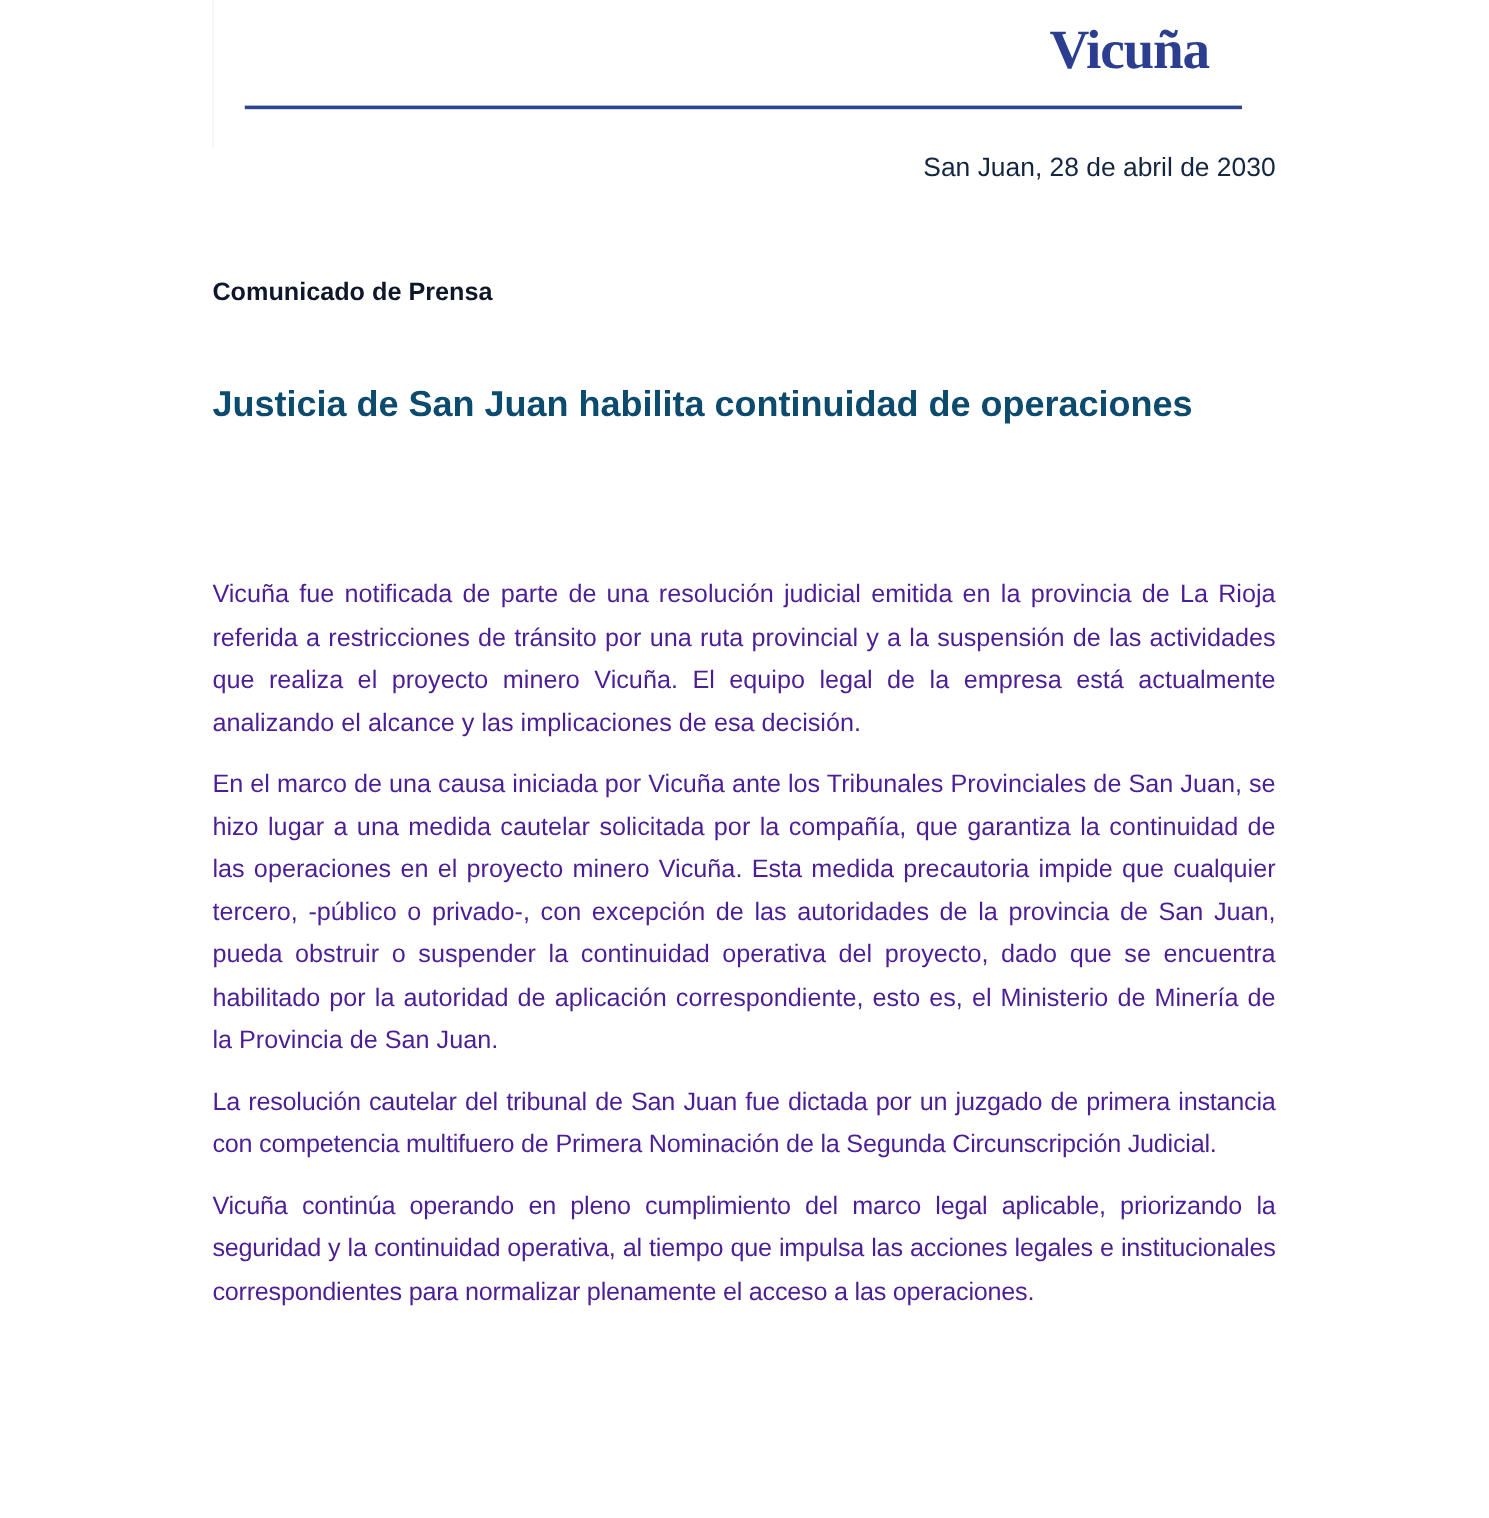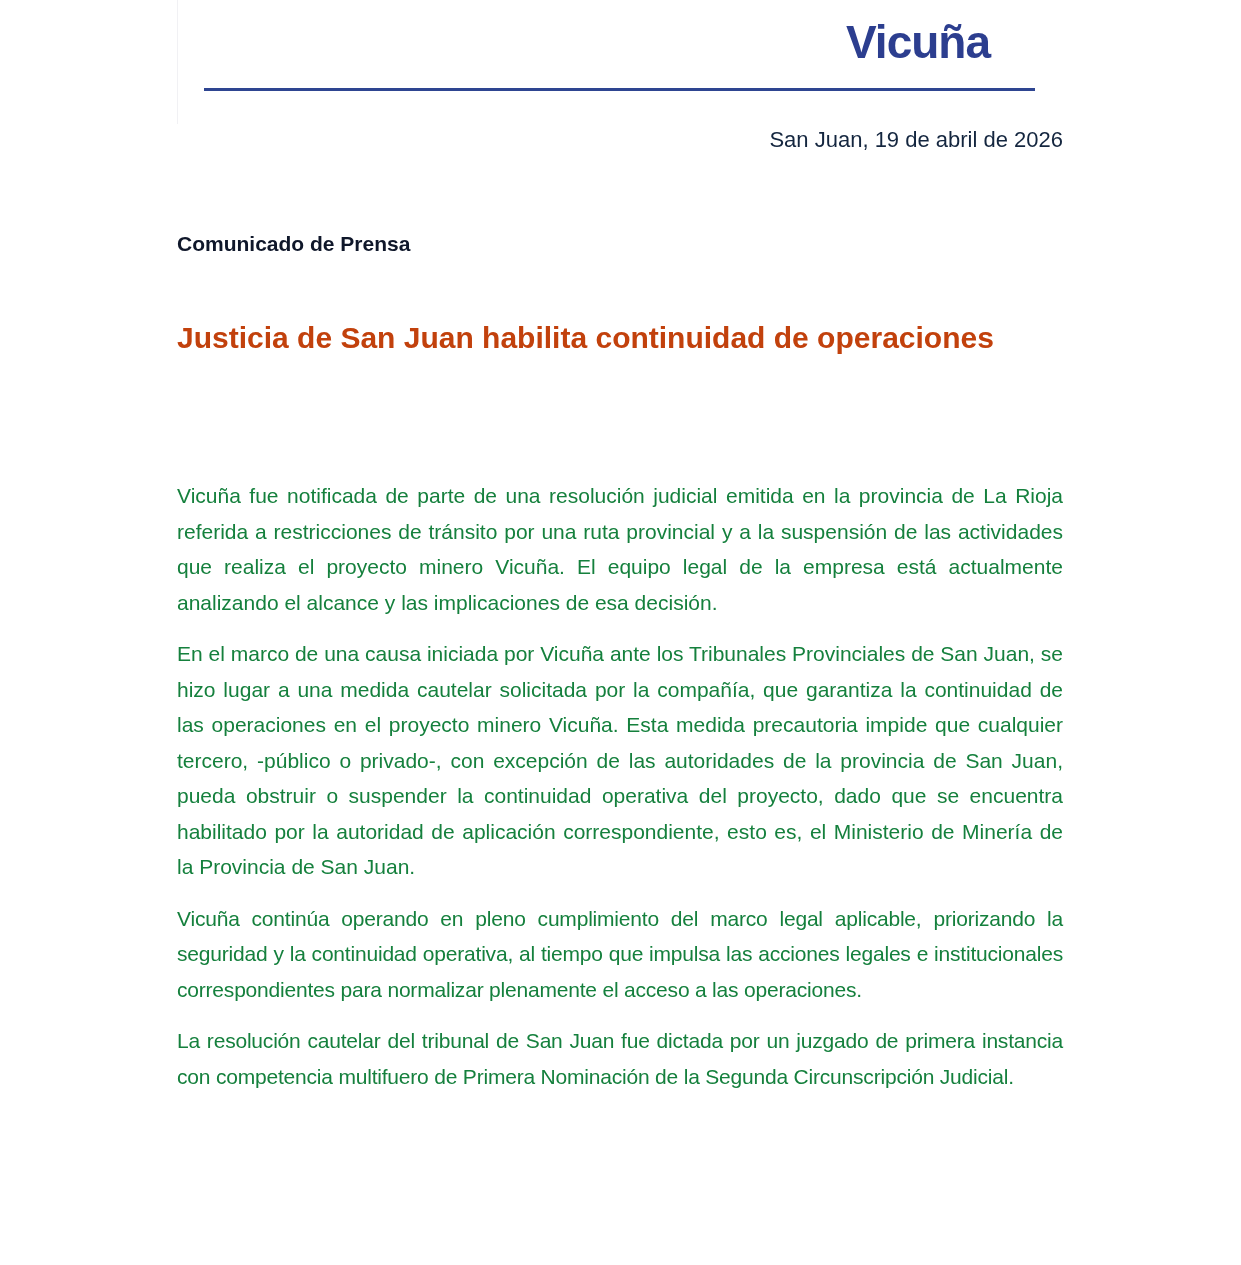--- a/index.html
+++ b/index.html
@@ -20,22 +20,22 @@
     top: 0;
     width: 1px;
     height: 124px;
     background: #f1f1f4;
   }
   .logo {
     position: absolute;
     left: 846px;
     top: 12px;
     width: 190px;
-    text-align: left;
-    font-family: Liberation Sans, sans-serif;
+    text-align: center;
+    font-family: Liberation Serif, serif;
     font-weight: bold;
     font-size: 46px;
     letter-spacing: -1px;
     color: #2c3e8f;
     line-height: 60px;
   }
   .header-rule {
     position: absolute;
     left: 204px;
     top: 88px;
@@ -60,30 +60,30 @@
     color: #0f172a;
     line-height: 28px;
   }
   .headline {
     position: absolute;
     left: 177px;
     top: 314px;
     width: 880px;
     font-size: 30px;
     font-weight: bold;
-    color: #c2410c;
+    color: #0c4a6e;
     line-height: 47px;
     margin: 0;
   }
   .body {
     position: absolute;
     left: 177px;
     top: 478px;
     width: 886px;
-    color: #15803d;
+    color: #4c1d95;
     font-size: 21px;
     line-height: 35.5px;
   }
   .body p {
     margin: 0 0 16px 0;
     text-align: justify;
   }
   .body p.condensed {
     letter-spacing: -0.2px;
   }
@@ -92,26 +92,26 @@
   }
 </style>
 </head>
 <body>
 
 <div class="header-frame"></div>
 
 <div class="logo">Vicuña</div>
 <div class="header-rule"></div>
 
-<div class="dateline">San Juan, 19 de abril de 2026</div>
+<div class="dateline">San Juan, 28 de abril de 2030</div>
 
 <div class="kicker">Comunicado de Prensa</div>
 
 <h1 class="headline">
   <span>Justicia de San Juan habilita continuidad de operaciones</span><br>
 </h1>
 
 <div class="body">
   <p>Vicuña fue notificada de parte de una resolución judicial emitida en la provincia de La Rioja referida a restricciones de tránsito por una ruta provincial y a la suspensión de las actividades que realiza el proyecto minero Vicuña. El equipo legal de la empresa está actualmente analizando el alcance y las implicaciones de esa decisión.</p>
   <p><span>En el marco de una causa iniciada por Vicuña ante los Tribunales Provinciales de San Juan, </span><b>se hizo lugar a una medida cautelar solicitada por la compañía, que garantiza la continuidad de las operaciones en el proyecto minero Vicuña</b><span>. Esta medida precautoria impide que cualquier tercero, -público o privado-, con excepción de las autoridades de la provincia de San Juan, pueda obstruir o suspender la continuidad operativa del proyecto, dado que se encuentra habilitado por la autoridad de aplicación correspondiente, esto es, el Ministerio de Minería de la Provincia de San Juan.</span></p>
+  <p class="condensed">La resolución cautelar del tribunal de San Juan fue dictada por un juzgado de primera instancia con competencia multifuero de Primera Nominación de la Segunda Circunscripción Judicial.</p>
   <p class="condensed">Vicuña continúa operando en pleno cumplimiento del marco legal aplicable, priorizando la seguridad y la continuidad operativa, al tiempo que impulsa las acciones legales e institucionales correspondientes para normalizar plenamente el acceso a las operaciones.</p>
-  <p class="condensed">La resolución cautelar del tribunal de San Juan fue dictada por un juzgado de primera instancia con competencia multifuero de Primera Nominación de la Segunda Circunscripción Judicial.</p>
 </div>
 
 </body></html>

